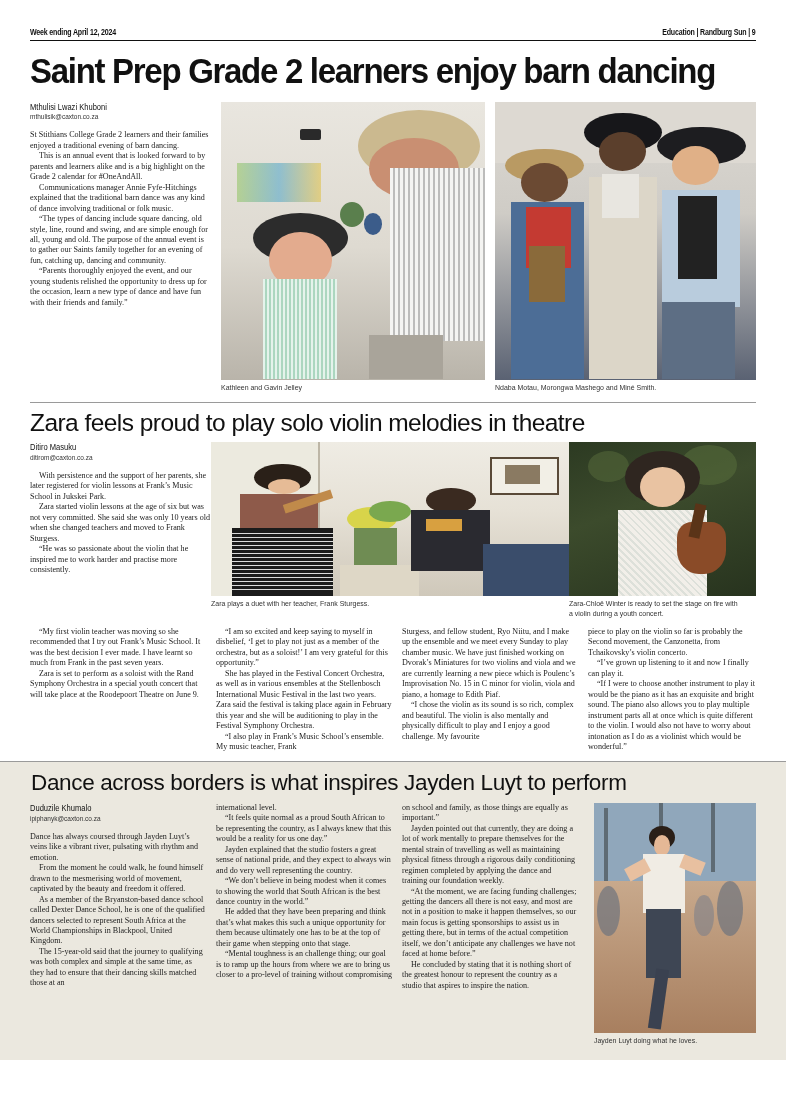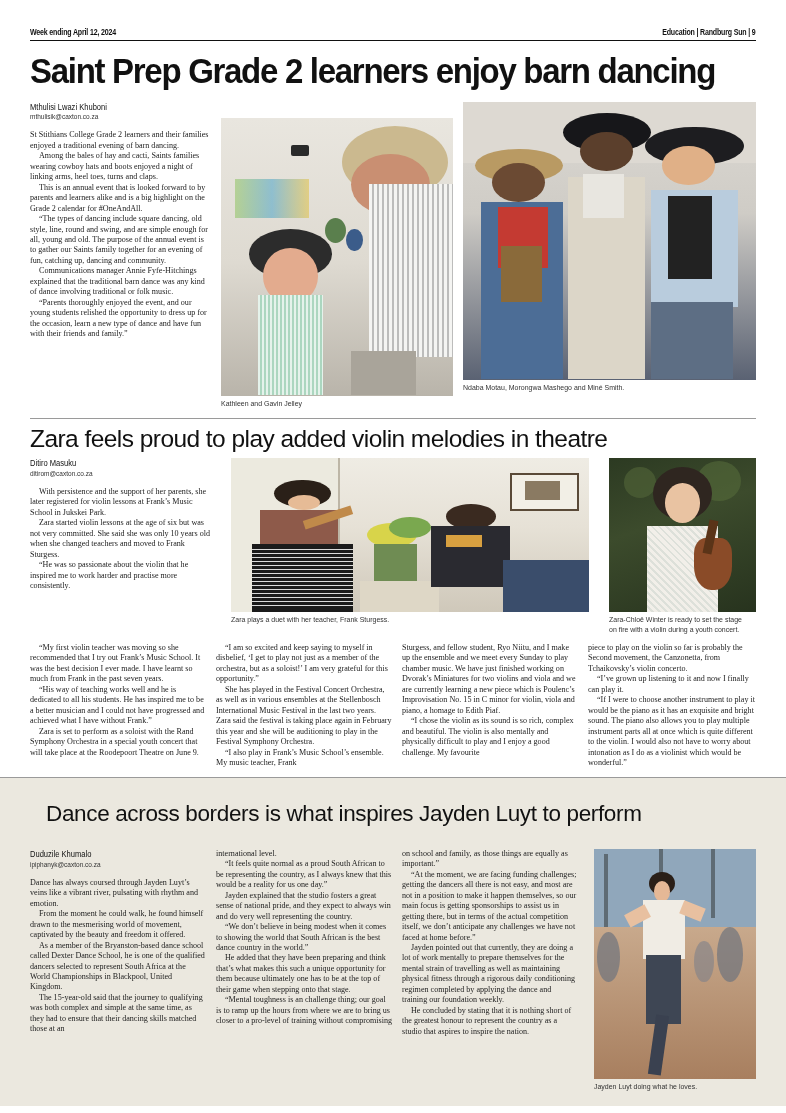--- a/index.html
+++ b/index.html
@@ -67,21 +67,21 @@
     margin: 0;
     white-space: nowrap;
   }
   .headline-3 {
     font-family: "Liberation Sans", sans-serif;
     font-weight: normal;
     font-size: 22.5px;
     line-height: 1.0;
     letter-spacing: -0.35px;
     color: #111;
-    margin: 16px;
+    margin: 1px;
     white-space: nowrap;
   }
 
   
   .byline {
     font-family: "Liberation Sans", sans-serif;
     line-height: 1.25;
     margin-bottom: 9px;
     transform: scaleX(0.88);
     transform-origin: left top;
@@ -127,32 +127,32 @@
   }
 
   
   .article1 {
     display: flex;
     gap: 10px;
     margin-top: 12px;
   }
   .a1-text { width: 181px; flex: none; }
   .a1-photos { flex: 1; display: flex; gap: 10px; }
-  .a1-photo-a { width: 232px; flex: none; margin-top: 16px; }
+  .a1-photo-a { width: 264px; flex: none; }
   .a1-photo-b { flex: 1; }
   .a1-photo-a .photo, .a1-photo-b .photo { height: 278px; }
 
   .rule {
     border-top: 1px solid #9a9a9a;
     margin: 9px 0 0 0;
   }
 
   
   .article2 { padding-top: 8px; }
-  .a2-top { display: flex; gap: 20px; margin-top: 7px; }
+  .a2-top { display: flex; gap: 0; margin-top: 7px; }
   .a2-left { width: 181px; flex: none; }
   .a2-mid { width: 358px; flex: none; }
   .a2-right { flex: 1; }
   .a2-mid .photo { height: 154px; }
   .a2-right .photo { height: 154px; }
   .a2-cols {
     display: flex;
     gap: 10px;
     margin-top: 8px;
   }
@@ -192,24 +192,23 @@
 
   <h1 class="headline-1">Saint Prep Grade 2 learners enjoy barn dancing</h1>
 
   <div class="article1">
     <div class="a1-text col">
       <div class="byline">
         <span class="name">Mthulisi Lwazi Khuboni</span>
         <span class="email">mthulisik@caxton.co.za</span>
       </div>
       <p>St Stithians College Grade 2 learners and their families enjoyed a traditional evening of barn dancing.</p>
-      <p class="indent">Among the bales of hay and cacti, Saints families wearing cowboy hats and boots enjoyed a night of linking arms, heel toes, turns and claps.</p>
       <p class="indent">This is an annual event that is looked forward to by parents and learners alike and is a big highlight on the Grade 2 calendar for #OneAndAll.</p>
+      <p class="indent">Communications manager Annie Fyfe-Hitchings explained that the traditional barn dance was any kind of dance involving traditional or folk music.</p>
       <p class="indent">“The types of dancing include square dancing, old style, line, round and swing, and are simple enough for all, young and old. The purpose of the annual event is to gather our Saints family together for an evening of fun, catching up, dancing and community.</p>
-      <p class="indent">Communications manager Annie Fyfe-Hitchings explained that the traditional barn dance was any kind of dance involving traditional or folk music.</p>
       <p class="indent">“Parents thoroughly enjoyed the event, and our young students relished the opportunity to dress up for the occasion, learn a new type of dance and have fun with their friends and family.”</p>
     </div>
 
     <div class="a1-photos">
       <div class="a1-photo-a">
         <div class="photo">
           <div class="ph-grad" style="background:linear-gradient(180deg,#e9e6df 0%,#dedad1 52%,#b9b4aa 100%)"></div>
           <div class="rect" style="left:6%;top:22%;width:32%;height:14%;background:linear-gradient(90deg,#8fc45e,#4aa3c7,#e0c040);opacity:.55"></div>
           <div class="blob" style="left:52%;top:3%;width:46%;height:26%;background:#cbb98f"></div>
           <div class="blob" style="left:56%;top:13%;width:34%;height:22%;background:#c98f72"></div>
@@ -247,21 +246,21 @@
           <div class="rect" style="left:64%;top:72%;width:28%;height:28%;background:#5d6e84"></div>
         </div>
         <div class="caption">Ndaba Motau, Morongwa Mashego and Miné Smith.</div>
       </div>
     </div>
   </div>
 
   <div class="rule"></div>
 
   <div class="article2">
-    <h2 class="headline-2">Zara feels proud to play added violin melodies in theatre</h2>
+    <h2 class="headline-2">Zara feels proud to play solo violin melodies in theatre</h2>
 
     <div class="a2-top">
       <div class="a2-left col">
         <div class="byline">
           <span class="name">Ditiro Masuku</span>
           <span class="email">ditirom@caxton.co.za</span>
         </div>
         <p class="indent">With persistence and the support of her parents, she later registered for violin lessons at Frank’s Music School in Jukskei Park.</p>
         <p class="indent">Zara started violin lessons at the age of six but was not very committed. She said she was only 10 years old when she changed teachers and moved to Frank Sturgess.</p>
         <p class="indent">“He was so passionate about the violin that he inspired me to work harder and practise more consistently.</p>
@@ -304,21 +303,20 @@
           <div class="rect" style="left:58%;top:52%;width:26%;height:34%;background:#8a4b28;border-radius:30% 30% 45% 45%"></div>
           <div class="rect" style="left:66%;top:40%;width:6%;height:22%;background:#5a3418;transform:rotate(12deg)"></div>
         </div>
         <div class="caption">Zara-Chloë Winter is ready to set the stage on fire with a violin during a youth concert.</div>
       </div>
     </div>
 
     <div class="a2-cols">
       <div class="col">
         <p class="indent">“My first violin teacher was moving so she recommended that I try out Frank’s Music School. It was the best decision I ever made. I have learnt so much from Frank in the past seven years.</p>
-        <p class="indent">“His way of teaching works well and he is dedicated to all his students. He has inspired me to be a better musician and I could not have progressed and achieved what I have without Frank.”</p>
         <p class="indent">Zara is set to perform as a soloist with the Rand Symphony Orchestra in a special youth concert that will take place at the Roodepoort Theatre on June 9.</p>
       </div>
       <div class="col">
         <p class="indent">“I am so excited and keep saying to myself in disbelief, ‘I get to play not just as a member of the orchestra, but as a soloist!’ I am very grateful for this opportunity.”</p>
         <p class="indent">She has played in the Festival Concert Orchestra, as well as in various ensembles at the Stellenbosch International Music Festival in the last two years. Zara said the festival is taking place again in February this year and she will be auditioning to play in the Festival Symphony Orchestra.</p>
         <p class="indent">“I also play in Frank’s Music School’s ensemble. My music teacher, Frank</p>
       </div>
       <div class="col">
         <p>Sturgess, and fellow student, Ryo Niitu, and I make up the ensemble and we meet every Sunday to play chamber music. We have just finished working on Dvorak’s Miniatures for two violins and viola and we are currently learning a new piece which is Poulenc’s Improvisation No. 15 in C minor for violin, viola and piano, a homage to Edith Piaf.</p>
         <p class="indent">“I chose the violin as its sound is so rich, complex and beautiful. The violin is also mentally and physically difficult to play and I enjoy a good challenge. My favourite</p>
@@ -352,22 +350,22 @@
         <p>international level.</p>
         <p class="indent">“It feels quite normal as a proud South African to be representing the country, as I always knew that this would be a reality for us one day.”</p>
         <p class="indent">Jayden explained that the studio fosters a great sense of national pride, and they expect to always win and do very well representing the country.</p>
         <p class="indent">“We don’t believe in being modest when it comes to showing the world that South African is the best dance country in the world.”</p>
         <p class="indent">He added that they have been preparing and think that’s what makes this such a unique opportunity for them because ultimately one has to be at the top of their game when stepping onto that stage.</p>
         <p class="indent">“Mental toughness is an challenge thing; our goal is to ramp up the hours from where we are to bring us closer to a pro-level of training without compromising</p>
       </div>
 
       <div class="a3-col col">
         <p>on school and family, as those things are equally as important.”</p>
+        <p class="indent">Jayden pointed out that currently, they are doing a lot of work mentally to prepare themselves for the mental strain of travelling as well as maintaining physical fitness through a rigorous daily conditioning regimen completed by applying the dance and training our foundation weekly.</p>
         <p class="indent">“At the moment, we are facing funding challenges; getting the dancers all there is not easy, and most are not in a position to make it happen themselves, so our main focus is getting sponsorships to assist us in getting there, but in terms of the actual competition itself, we don’t anticipate any challenges we have not faced at home before.”</p>
-        <p class="indent">Jayden pointed out that currently, they are doing a lot of work mentally to prepare themselves for the mental strain of travelling as well as maintaining physical fitness through a rigorous daily conditioning regimen completed by applying the dance and training our foundation weekly.</p>
         <p class="indent">He concluded by stating that it is nothing short of the greatest honour to represent the country as a studio that aspires to inspire the nation.</p>
       </div>
 
       <div class="a3-photo-col">
         <div class="photo">
           <div class="ph-grad" style="background:linear-gradient(180deg,#8fa9bd 0%,#9cb2c2 30%,#c2a88e 70%,#b9936f 100%)"></div>
           <div class="rect" style="left:0;top:0;width:100%;height:34%;background:#90a7bb"></div>
           <div class="rect" style="left:6%;top:2%;width:4px;height:34%;background:#5e6b74"></div>
           <div class="rect" style="left:40%;top:0;width:4px;height:30%;background:#5e6b74"></div>
           <div class="rect" style="left:72%;top:0;width:4px;height:30%;background:#5e6b74"></div>

